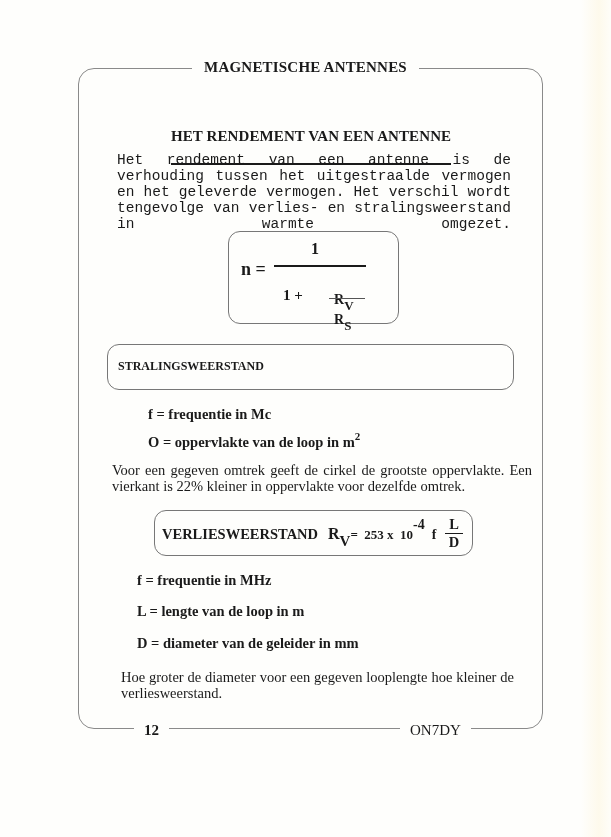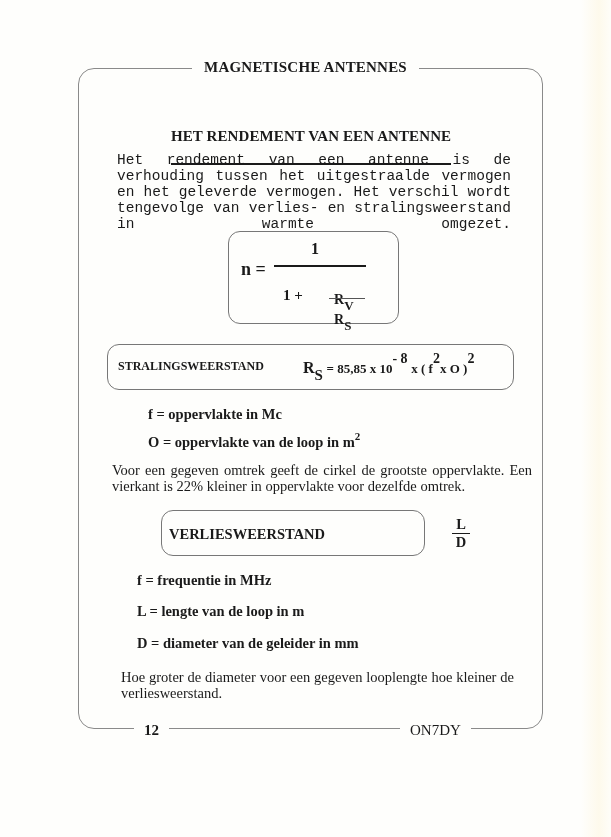--- a/index.html
+++ b/index.html
@@ -176,22 +176,22 @@
     .def-f1 { left: 148px; top: 406px; }
     .def-o { left: 148px; top: 434px; }
     .def-o .sup2 { font-size: 11px; position: relative; top: -7px; }
     .para-circle {
       left: 112px; top: 462px;
       width: 420px;
       font-size: 14.5px;
       line-height: 16px;
     }
     .box-verl {
-      left: 161px; top: 510px;
-      width: 264px; height: 46px;
+      left: 154px; top: 510px;
+      width: 319px; height: 46px;
     }
     .verl-label {
       position: absolute;
       left: 7px; top: 15px;
       font-size: 14.5px;
       font-weight: bold;
       white-space: nowrap;
     }
     .verl-formula {
       position: absolute;
@@ -240,34 +240,32 @@
   <span class="eff-num">1</span>
   <div class="eff-bar"></div>
   <span class="eff-den1">1 +</span>
   <span class="eff-rv"><span>R</span><span class="sub">V</span></span>
   <div class="eff-sub-bar"></div>
   <span class="eff-rs"><span>R</span><span class="sub">S</span></span>
 </div>
 
 <div class="box box-stral">
   <span class="stral-label">STRALINGSWEERSTAND</span>
-  <span class="stral-formula">
-    <span class="R">R</span><span class="sub" style="font-size:15px;top:7px;">S</span>
-    <span class="eq-body">= 85,85 x 10</span><span class="sup">- 8</span>
-    <span class="eq-body">x ( f</span><span class="sup">2</span><span class="eq-body">x O )</span><span class="sup">2</span>
-  </span>
-</div>
-
-<div class="def def-f1">f = oppervlakte in Mc</div>
+</div>
+
+<div class="def def-f1">f = frequentie in Mc</div>
 <div class="def def-o"><span>O = oppervlakte van de loop in m</span><span class="sup2">2</span></div>
 
 <div class="para para-circle">Voor een gegeven omtrek geeft de cirkel de grootste oppervlakte. Een vierkant is 22% kleiner in oppervlakte voor dezelfde omtrek.</div>
 
 <div class="box box-verl">
   <span class="verl-label">VERLIESWEERSTAND</span>
+  <span class="verl-formula">
+    <span style="font-size:16px">R</span><span class="sub" style="font-size:15px;top:7px;">V</span><span style="font-size:13px;white-space:pre">=  253 x  10</span><span class="sup">-4</span>&nbsp;&nbsp;<span>f</span>
+  </span>
   <span class="verl-frac">
     <span class="num">L</span>
     <span class="bar"></span>
     <span class="den">D</span>
   </span>
 </div>
 
 <div class="def def-f2">f = frequentie in MHz</div>
 <div class="def def-l">L = lengte van de loop in m</div>
 <div class="def def-d">D = diameter van de geleider in mm</div>

